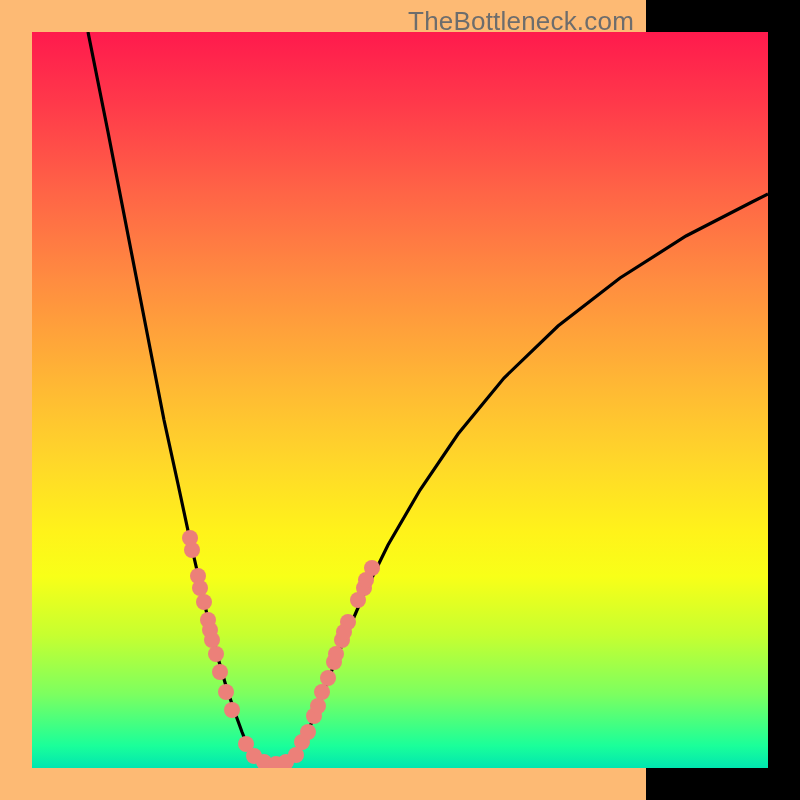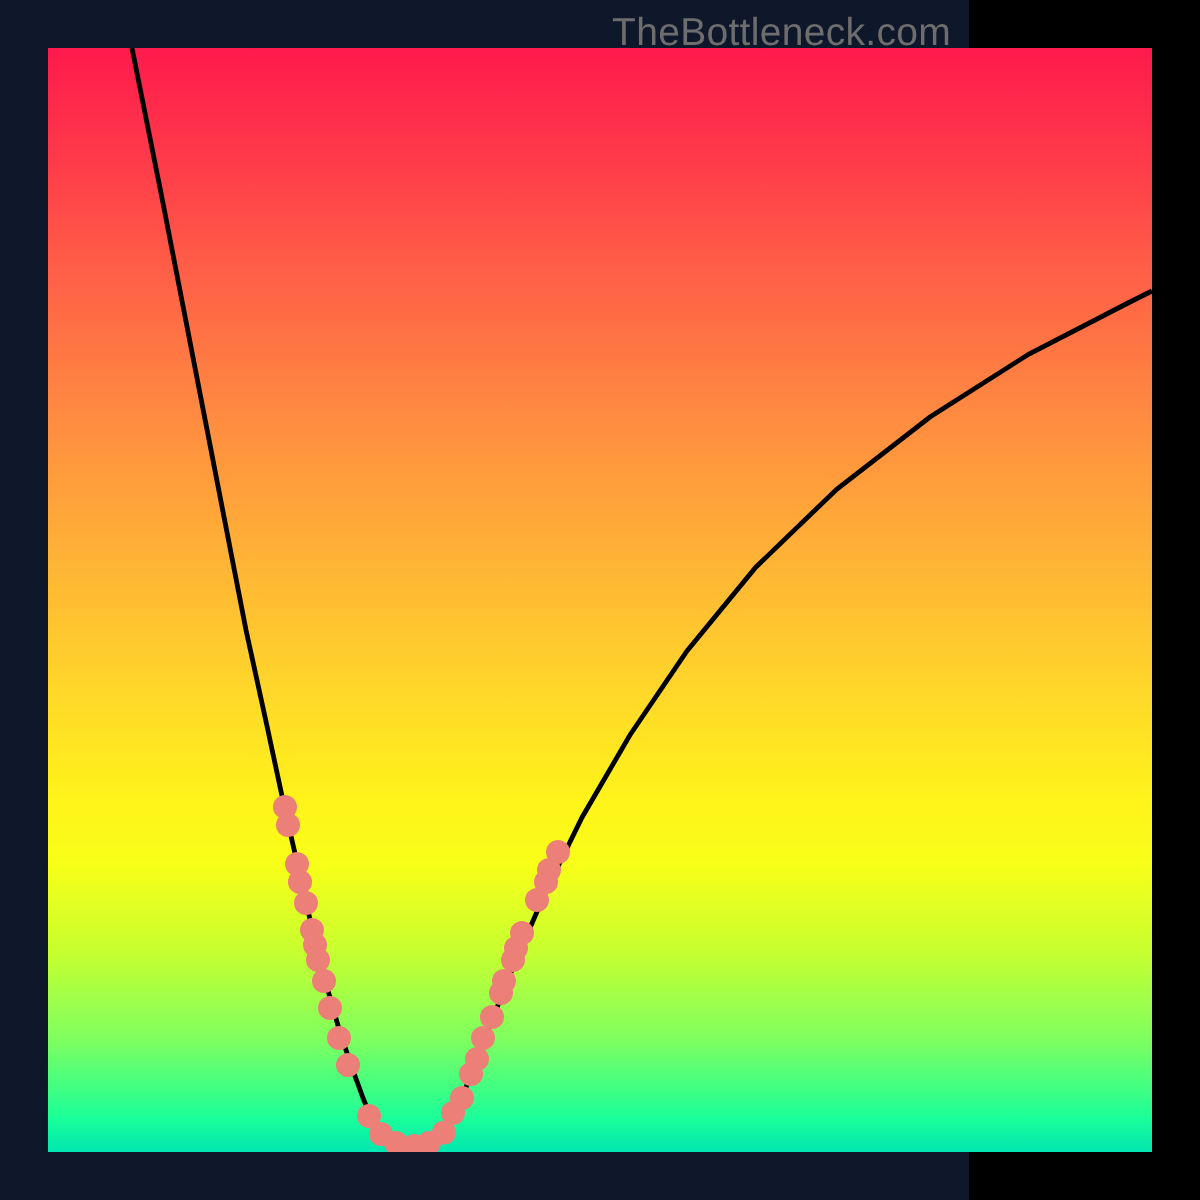--- a/index.html
+++ b/index.html
@@ -10,21 +10,21 @@
     overflow: hidden;
     background: #000;
     font-family: Arial, Helvetica, sans-serif;
   }
   .frame {
     position: absolute;
     left: 0;
     top: 0;
     width: 646px;
     height: 800px;
-    background: #0f172a;
+    background: #fdba74;
   }
   .plot-area {
     position: absolute;
     left: 32px;
     top: 32px;
     width: 736px;
     height: 736px;
     background: linear-gradient(
       to bottom,
       #ff1a4d 0%,

